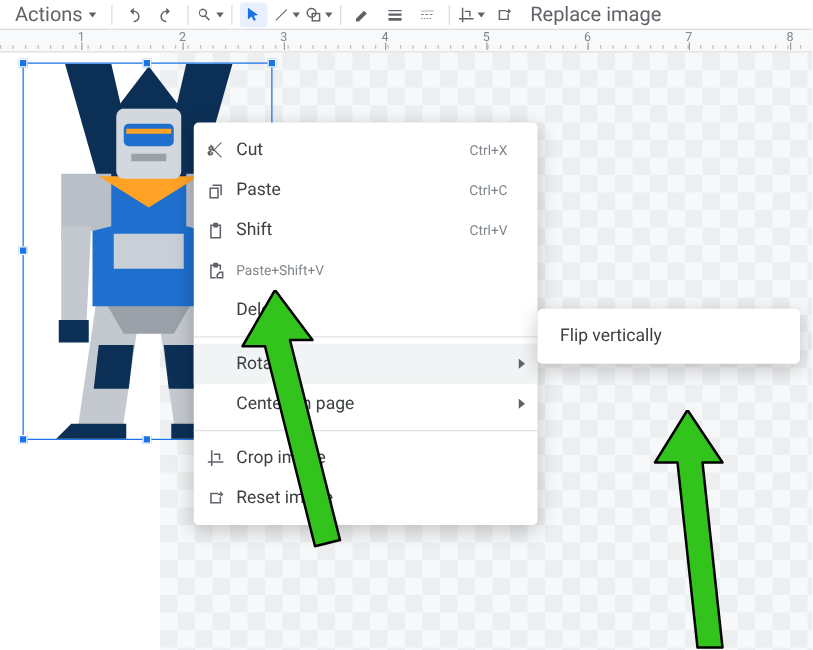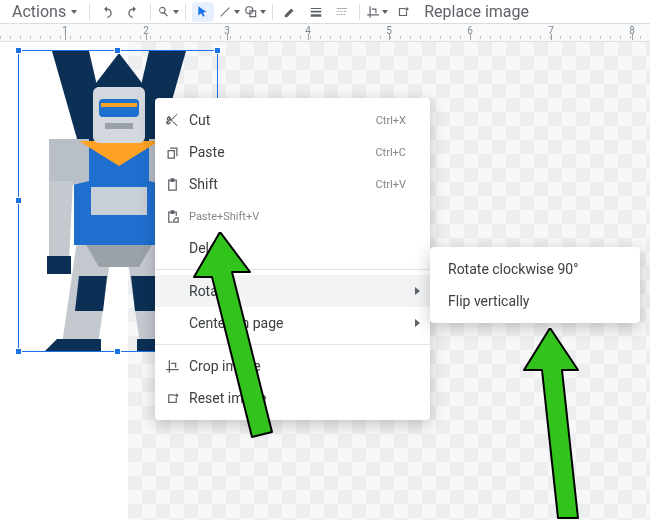--- a/index.html
+++ b/index.html
@@ -465,23 +465,20 @@
           </svg>
         </span>
       <span>Reset image</span>
       <span class="short"></span>
         <span class="sub"></span>
     </div>
   </div>
 
   <div class="submenu">
     <div class="submenu-item">
-        <span>Rotate clockwise 90°</span>
-      </div>
-    <div class="submenu-item">
         <span>Flip vertically</span>
       </div>
   </div>
 
   <svg class="annot-arrow" style="left:190px; top:190px;" width="100" height="220" viewBox="0 0 100 220">
     <g fill="#32c41c" stroke="#000" stroke-width="2" stroke-linejoin="round">
       <polygon points="30,0 60,40 42,40 82,200 62,205 22,45 4,45"></polygon>
     </g>
   </svg>
   <svg class="annot-arrow" style="left:520px; top:286px;" width="80" height="200" viewBox="0 0 80 200">

